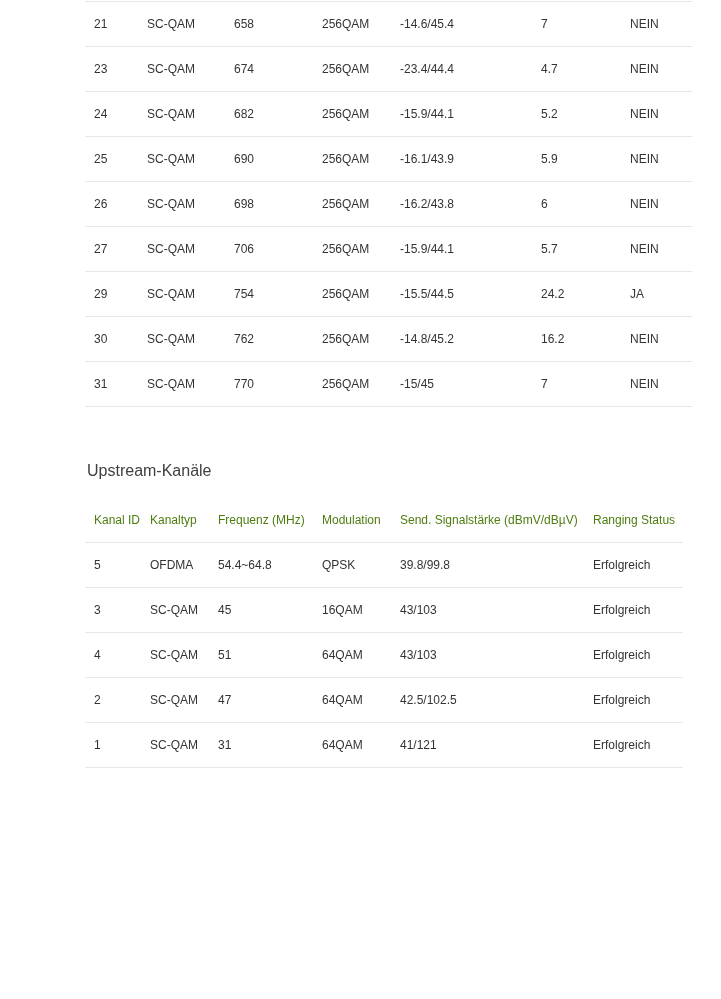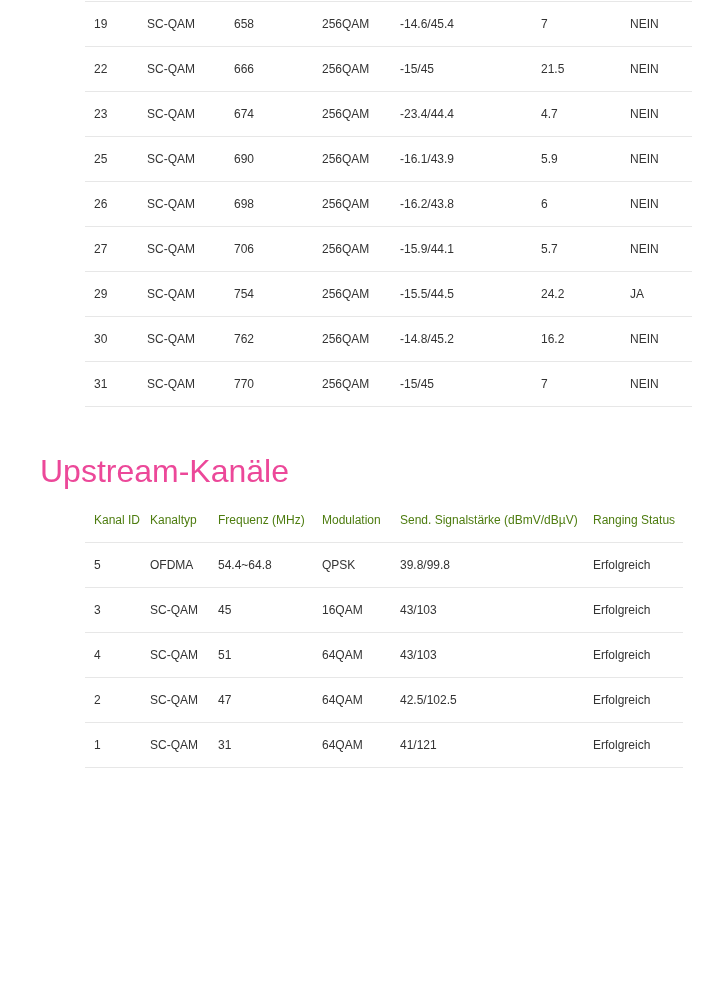--- a/index.html
+++ b/index.html
@@ -41,25 +41,25 @@
 
   
   #downstream-table {
     width: 607px;
     margin-top: 1px;
     border-top: 1px solid #e7e7e7;
   }
 
   
   h2.section-title {
-    margin: 51px 0 0 40px;
-    font-size: 32px;
+    margin: 51px 0 0 87px;
+    font-size: 16px;
     line-height: 26px;
     font-weight: normal;
-    color: #ec4899;
+    color: #404040;
   }
 
   
   #upstream-table {
     width: 598px;
     margin-top: 0;
   }
   #upstream-table th {
     padding-top: 28px;
     padding-bottom: 14px;
@@ -76,44 +76,44 @@
       <col style="width:53px">
       <col style="width:87px">
       <col style="width:88px">
       <col style="width:78px">
       <col style="width:141px">
       <col style="width:89px">
       <col style="width:71px">
     </colgroup>
     <tbody id="downstream-body">
         <tr>
-          <td>19</td>
+          <td>21</td>
           <td>SC-QAM</td>
           <td>658</td>
           <td>256QAM</td>
           <td>-14.6/45.4</td>
           <td>7</td>
           <td>NEIN</td>
         </tr>
         <tr>
-          <td>22</td>
-          <td>SC-QAM</td>
-          <td>666</td>
-          <td>256QAM</td>
-          <td>-15/45</td>
-          <td>21.5</td>
-          <td>NEIN</td>
-        </tr>
-        <tr>
           <td>23</td>
           <td>SC-QAM</td>
           <td>674</td>
           <td>256QAM</td>
           <td>-23.4/44.4</td>
           <td>4.7</td>
+          <td>NEIN</td>
+        </tr>
+        <tr>
+          <td>24</td>
+          <td>SC-QAM</td>
+          <td>682</td>
+          <td>256QAM</td>
+          <td>-15.9/44.1</td>
+          <td>5.2</td>
           <td>NEIN</td>
         </tr>
         <tr>
           <td>25</td>
           <td>SC-QAM</td>
           <td>690</td>
           <td>256QAM</td>
           <td>-16.1/43.9</td>
           <td>5.9</td>
           <td>NEIN</td>

